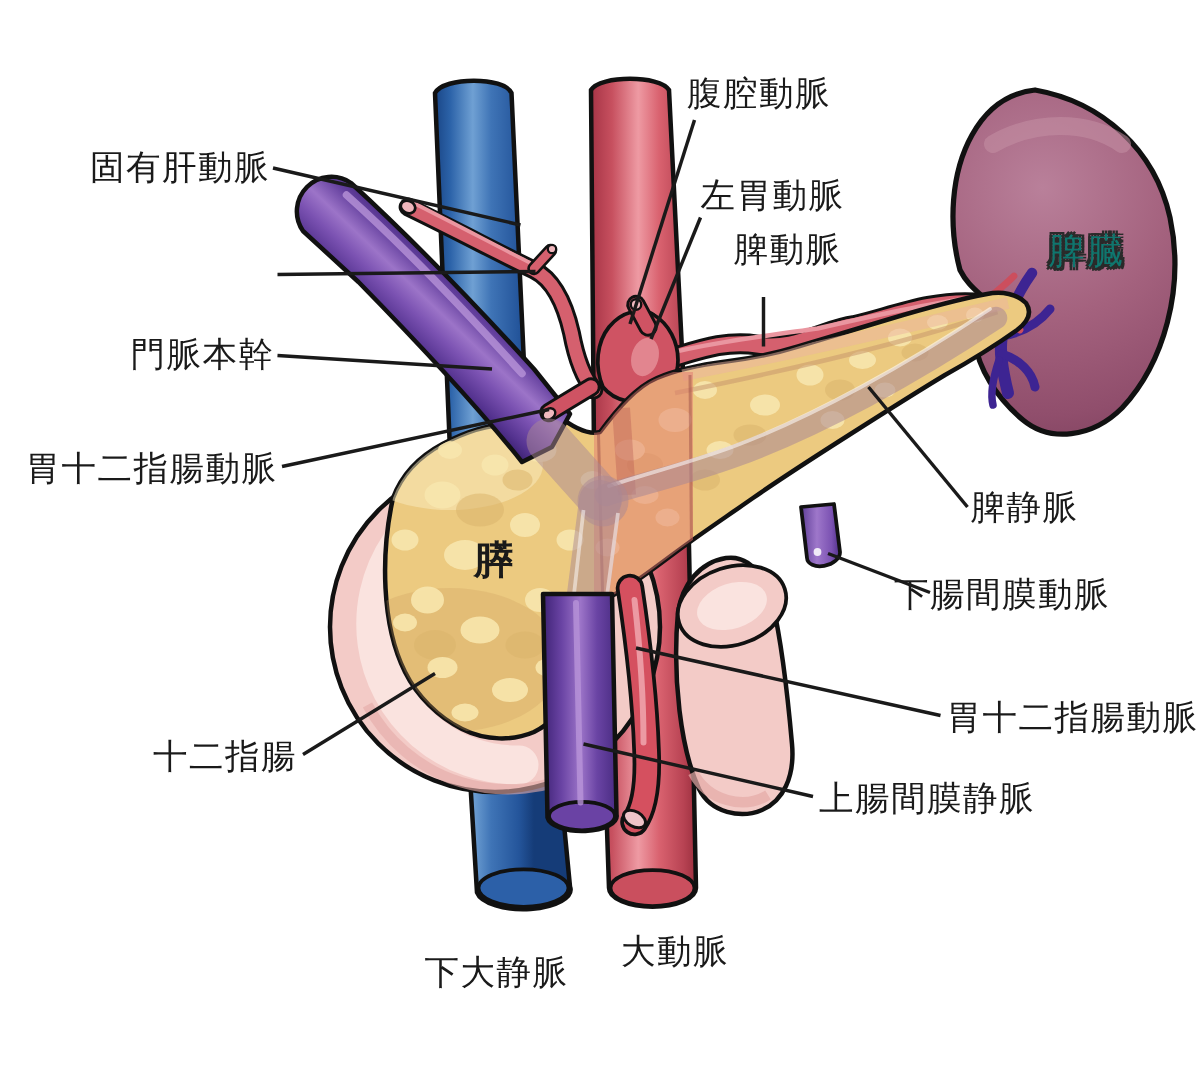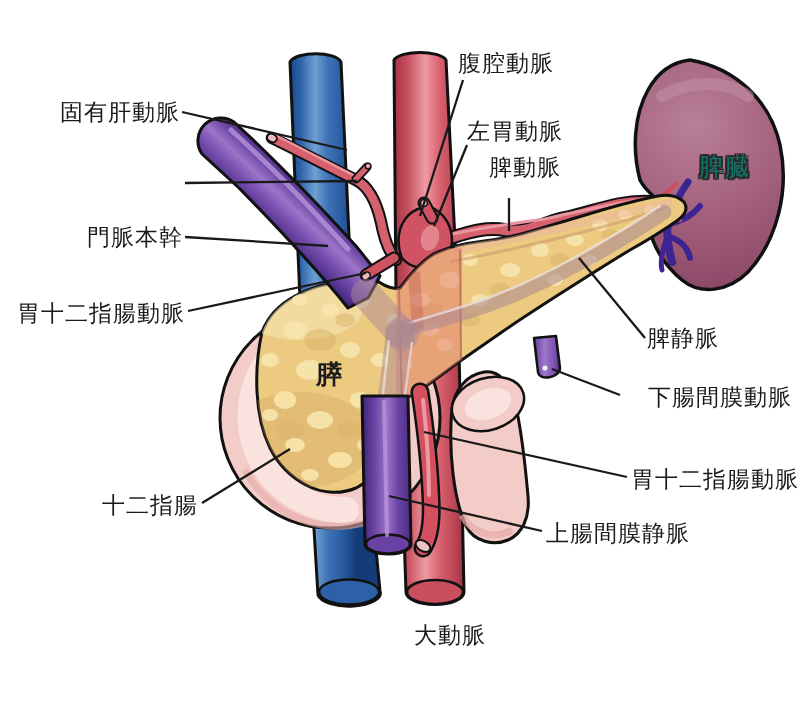--- a/index.html
+++ b/index.html
@@ -14,21 +14,21 @@
                  0 2px 0 #2a2a2a,0 -2px 0 #2a2a2a,2px 0 0 #2a2a2a,-2px 0 0 #2a2a2a;}
   #lbl-celiac{left:458px;top:50px;}
   #lbl-hepatic{left:60px;top:99px;}
   #lbl-lgastric{left:467px;top:118px;}
   #lbl-rgastric{left:87px;top:170px;}
   #lbl-splenic-a{left:489px;top:154px;}
   #lbl-portal{left:87px;top:224px;}
   #lbl-gda{left:17px;top:300px;}
   #lbl-spleen{left:699px;top:154px;font-size:24px;}
   #lbl-splenic-v{left:647px;top:327px;font-family:Liberation Mono, monospace;}
-  #lbl-ima{left:648px;top:384px;}
+  #lbl-ima{left:596px;top:384px;}
   #lbl-pancreas{left:316px;top:360px;font-size:26px;}
   #lbl-sma{left:631px;top:466px;}
   #lbl-duodenum{left:102px;top:492px;}
   #lbl-smv{left:546px;top:520px;}
   #lbl-ivc{left:283px;top:636px;}
   #lbl-aorta{left:414px;top:622px;}
 </style>
 </head>
 <body>
 
@@ -297,14 +297,15 @@
   <div class="lbl" id="lbl-splenic-a">脾動脈</div>
   <div class="lbl" id="lbl-portal">門脈本幹</div>
   <div class="lbl" id="lbl-gda">胃十二指腸動脈</div>
   <div class="lbl lbl-white" id="lbl-spleen">脾臓</div>
   <div class="lbl" id="lbl-splenic-v">脾静脈</div>
   <div class="lbl" id="lbl-ima">下腸間膜動脈</div>
   <div class="lbl lbl-on-organ" id="lbl-pancreas">膵</div>
   <div class="lbl" id="lbl-sma">胃十二指腸動脈</div>
   <div class="lbl" id="lbl-smv">上腸間膜静脈</div>
   <div class="lbl" id="lbl-duodenum">十二指腸</div>
+  <div class="lbl" id="lbl-ivc">下大静脈</div>
   <div class="lbl" id="lbl-aorta">大動脈</div>
 </div>
 
 </body></html>

